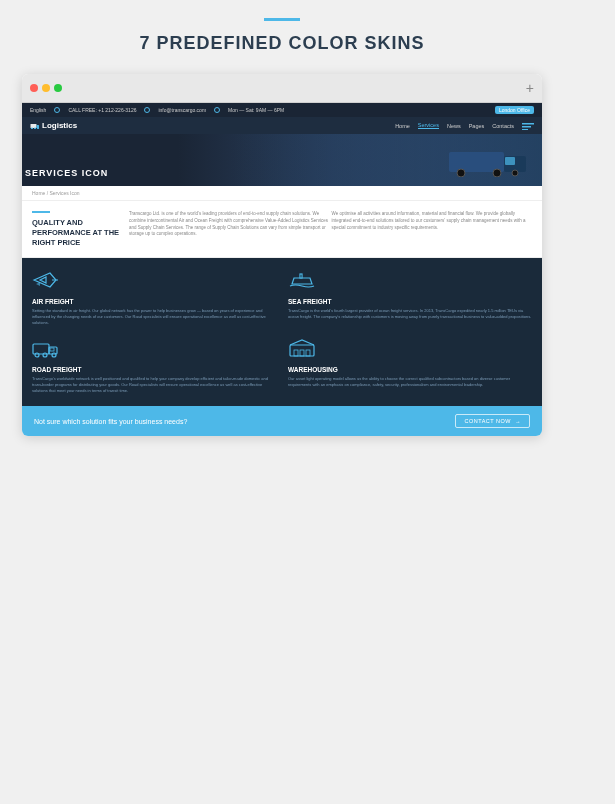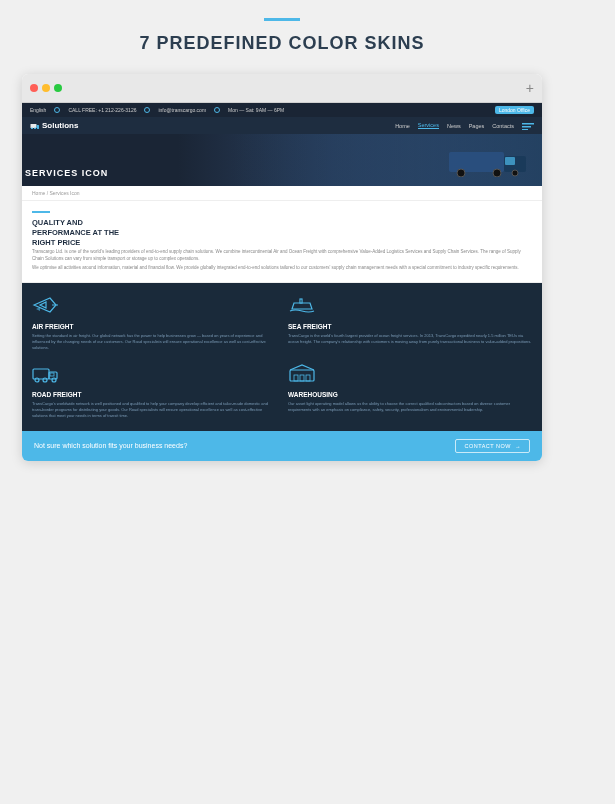--- a/index.html
+++ b/index.html
@@ -197,21 +197,20 @@
       border-bottom: 1px solid #eee;
     }
 
     
     .site-quality {
       background: #fff;
       padding: 10px;
       display: flex;
       gap: 2px;
       border-bottom: 1px solid #eee;
-      flex-direction: column;
     }
 
     .quality-left {
       width: 95px;
       flex-shrink: 0;
     }
 
     .quality-accent {
       width: 18px;
       height: 2px;
@@ -350,21 +349,21 @@
 
     <div class="site-navbar">
       <div class="site-logo">
         <svg class="logo-icon" viewBox="0 0 20 14">
           <rect x="1" y="4" width="12" height="8" rx="1" fill="#fff" opacity="0.9"></rect>
           <rect x="13" y="6" width="5" height="6" rx="1" fill="#4db8e8"></rect>
           <circle cx="4" cy="13" r="2" fill="#4db8e8"></circle>
           <circle cx="10" cy="13" r="2" fill="#4db8e8"></circle>
           <circle cx="16" cy="13" r="2" fill="#4db8e8"></circle>
         </svg>
-        <span>Solutions</span>
+        <span>Logistics</span>
       </div>
       <div class="site-nav-links">
         <a class="nav-link">Home</a>
         <a class="nav-link active">Services</a>
         <a class="nav-link">News</a>
         <a class="nav-link">Pages</a>
         <a class="nav-link">Contacts</a>
         <svg width="12" height="8" viewBox="0 0 12 8">
           <rect x="0" y="1" width="12" height="1.5" fill="#4db8e8"></rect>
           <rect x="0" y="4" width="9" height="1.5" fill="#4db8e8"></rect>

